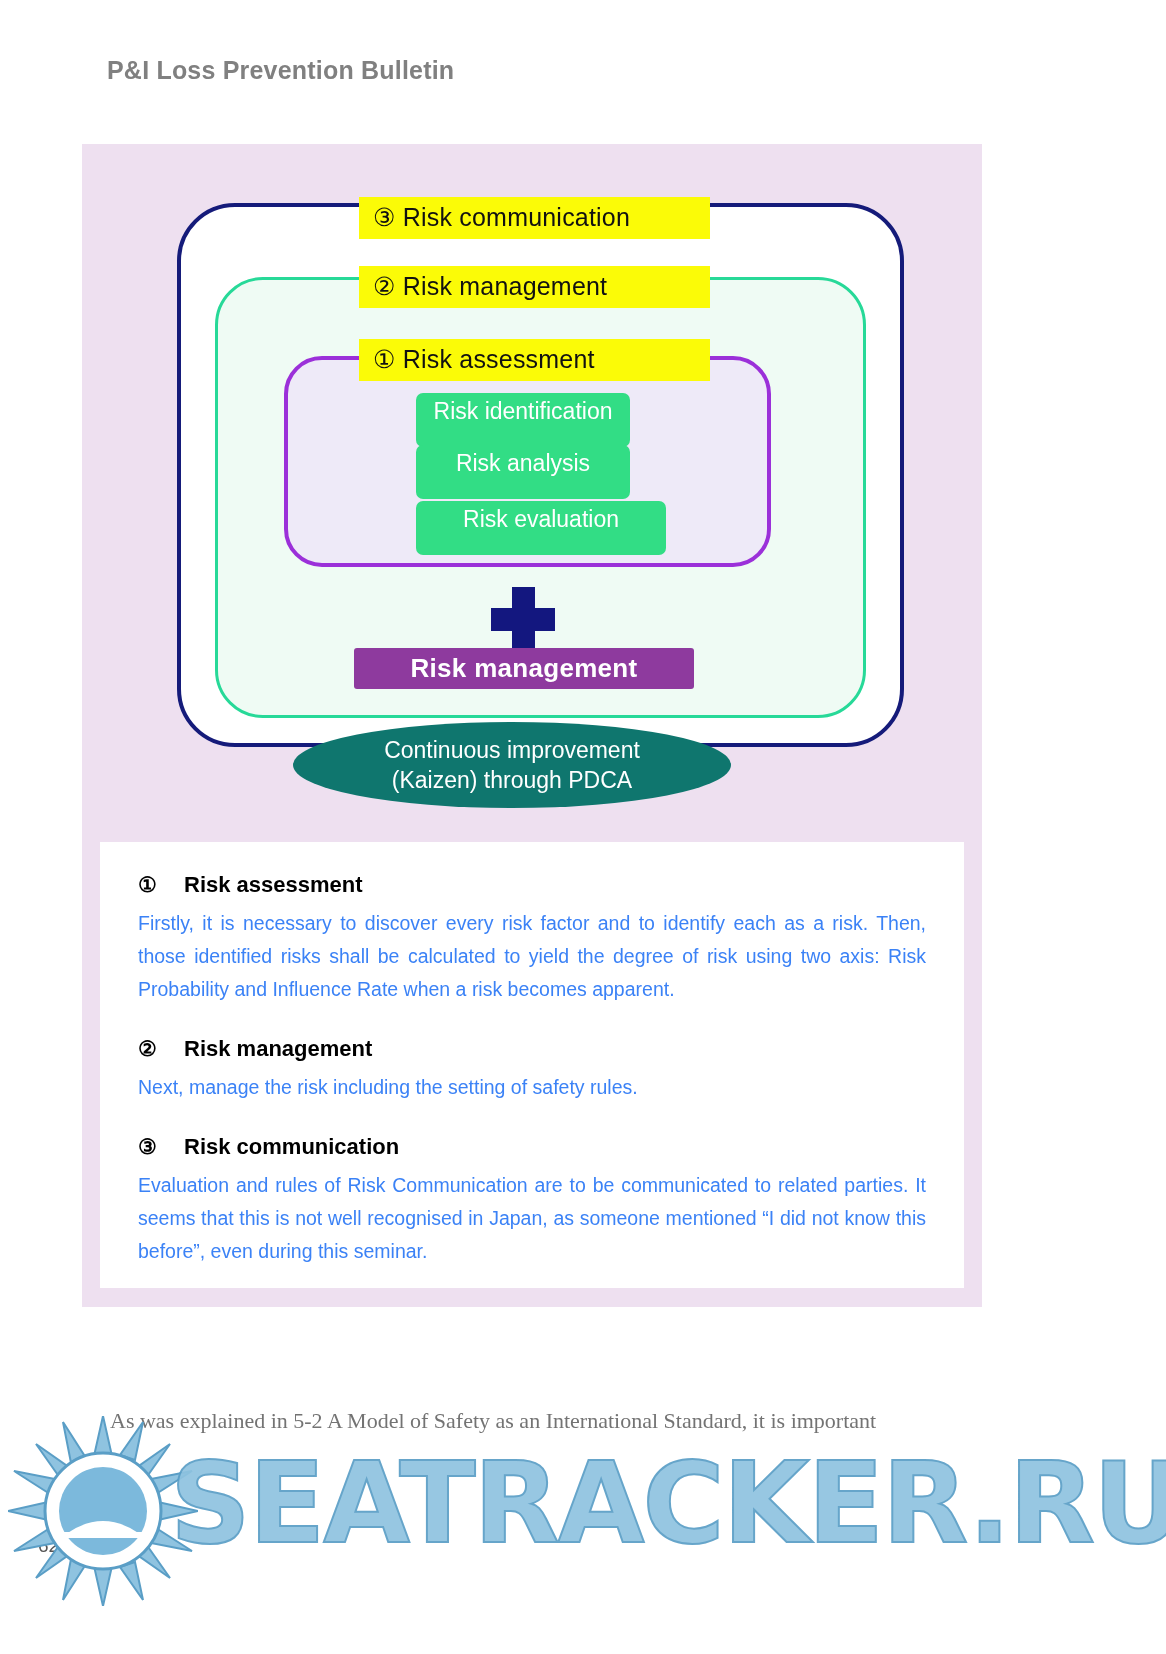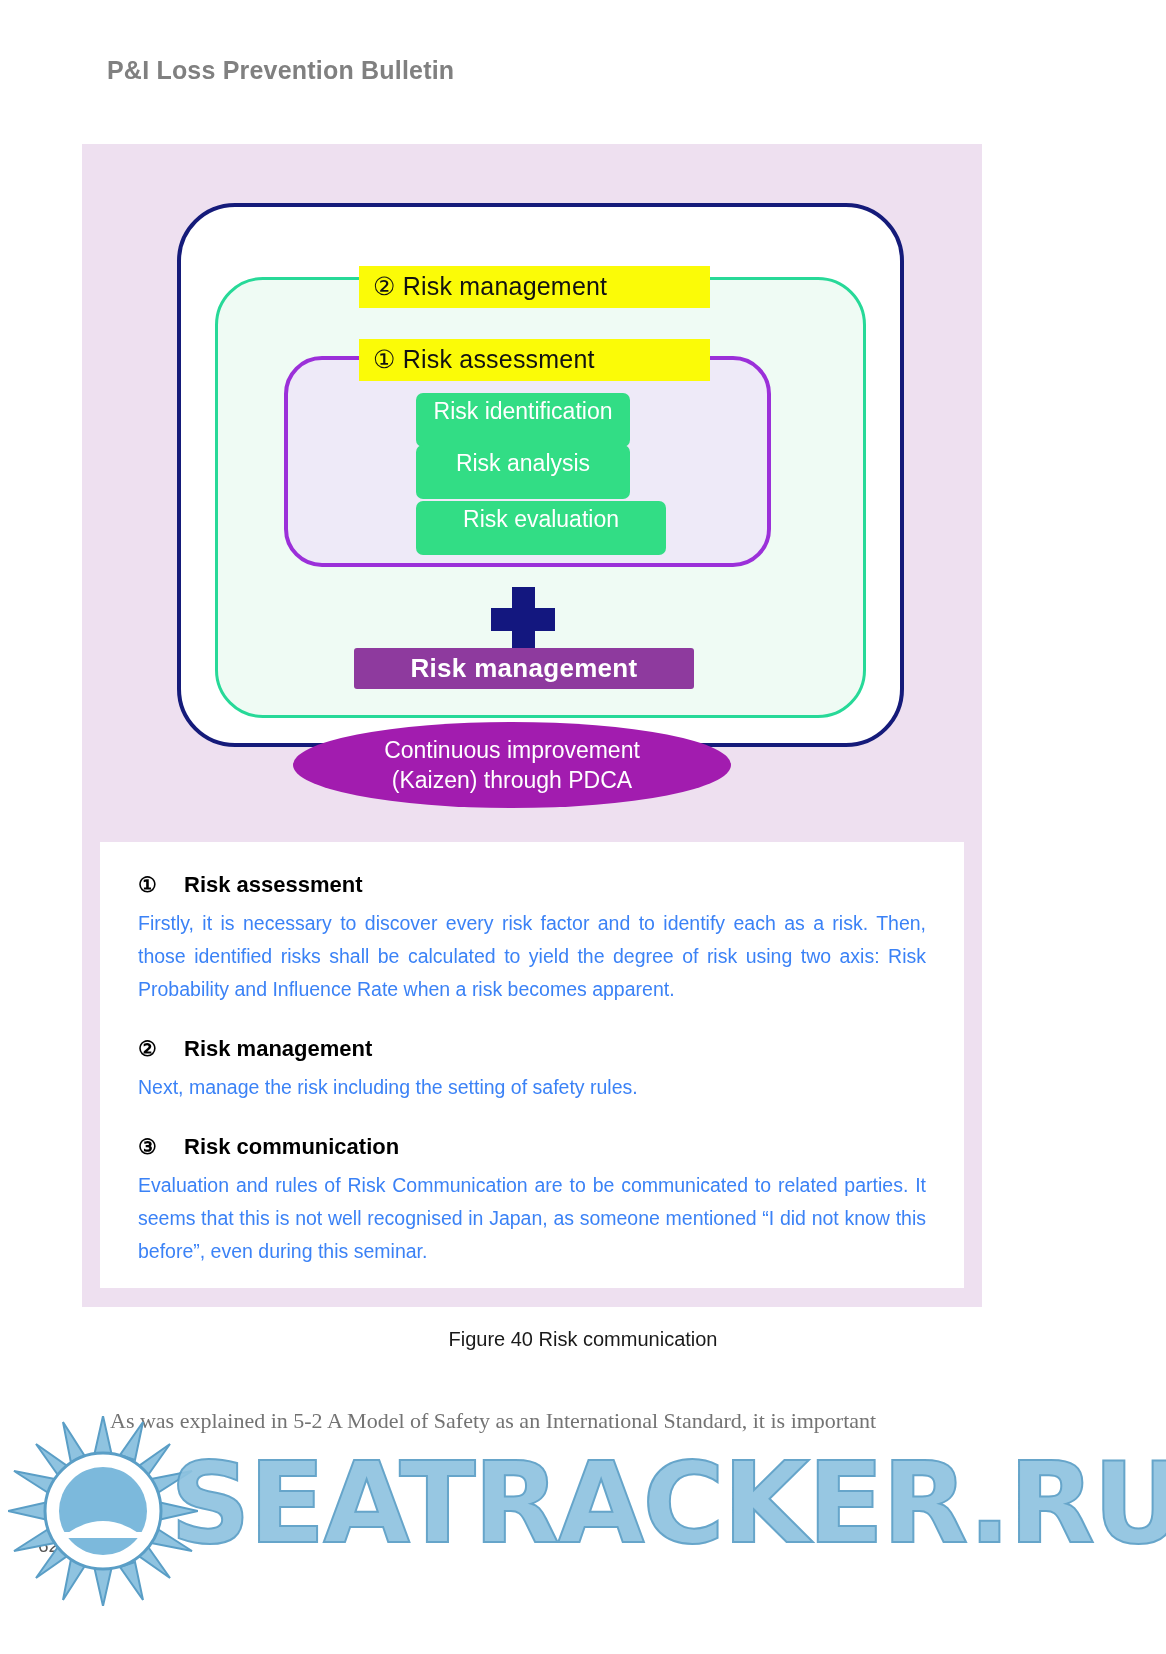--- a/index.html
+++ b/index.html
@@ -72,21 +72,21 @@
   .pbar{
     position:absolute;left:272px;top:504px;width:340px;height:41px;
     background:#8e3a9e;color:#ffffff;border-radius:3px;
     font-size:26px;font-weight:bold;line-height:41px;text-align:center;
     letter-spacing:.3px;
   }
 
   
   .ellipse{
     position:absolute;left:211px;top:578px;width:438px;height:86px;
-    background:#a21caf;border-radius:50%/50%;
+    background:#0f766e;border-radius:50%/50%;
     color:#ffffff;text-align:center;
     font-size:23px;line-height:30px;
     display:flex;flex-direction:column;justify-content:center;align-items:center;
   }
 
   
   .card{
     position:absolute;left:18px;top:698px;width:864px;height:446px;
     background:#ffffff;
   }
@@ -142,20 +142,21 @@
   <div class="hdr">P&amp;I Loss Prevention Bulletin</div>
 
   <div class="panel">
 
     <div class="diagram">
 
       <div class="ring ring-outer"></div>
       <div class="ring ring-mid"></div>
       <div class="ring ring-inner"></div>
 
+      <div class="ylabel l3">③ Risk communication</div>
       <div class="ylabel l2">② Risk management</div>
       <div class="ylabel l1">① Risk assessment</div>
 
       <div class="pill p1">Risk identification</div>
       <div class="pill p2">Risk analysis</div>
       <div class="pill p3">Risk evaluation</div>
 
       <div class="plus">
         <i class="h"></i>
           <i class="v"></i>
@@ -193,21 +194,20 @@
           <span class="num">③</span>
           <span>Risk communication</span>
         </div>
         <p class="para">Evaluation and rules of Risk Communication are to be communicated to related parties. It seems that this is not well recognised in Japan, as someone mentioned “I did not know this before”, even during this seminar.</p>
 
       </div>
     </div>
 
   </div>
 
-  <div class="caption">Figure 40 Risk communication</div>
 
   <div class="footer-para">As was explained in 5-2 A Model of Safety as an International Standard, it is important</div>
 
   <div class="pageno">62</div>
 
   <div class="wm">
     <svg class="wm-sun" viewBox="0 0 190 190">
       <g fill="#8fc3e0" stroke="#5a9ec6" stroke-width="2">
         <path d="M95 0 L104 40 L86 40 Z"></path>
         <path d="M95 190 L104 150 L86 150 Z"></path>

